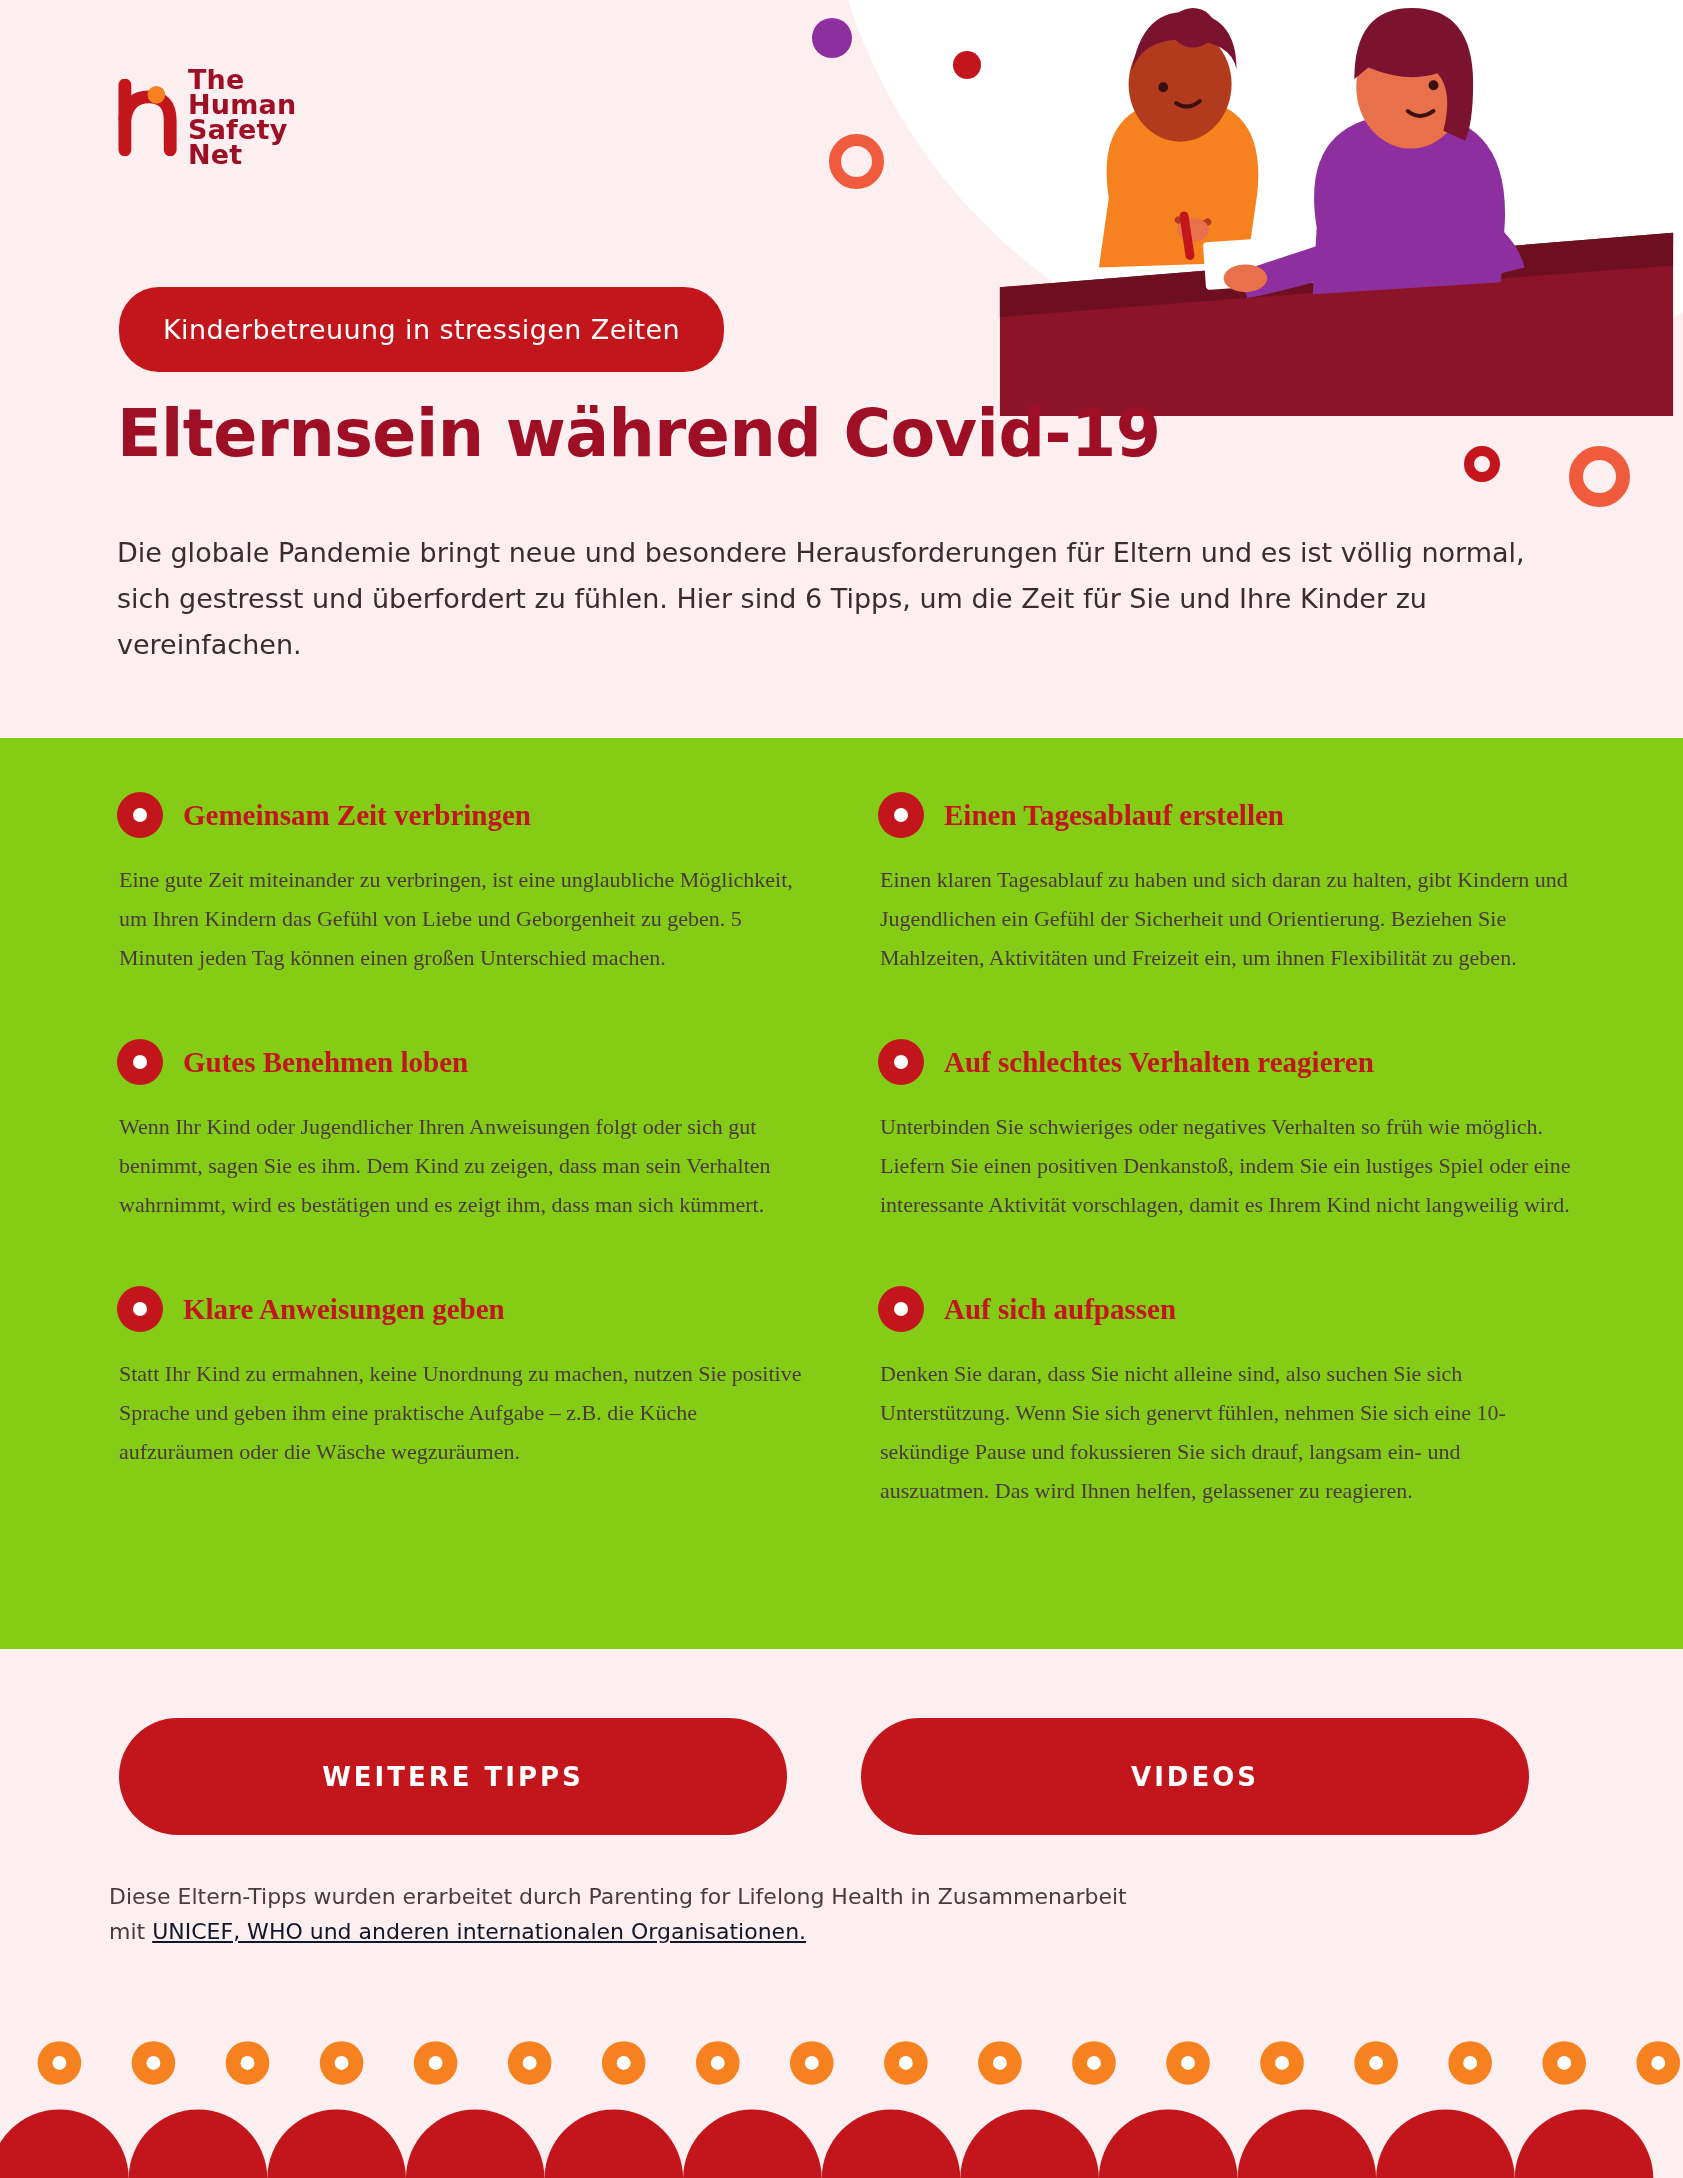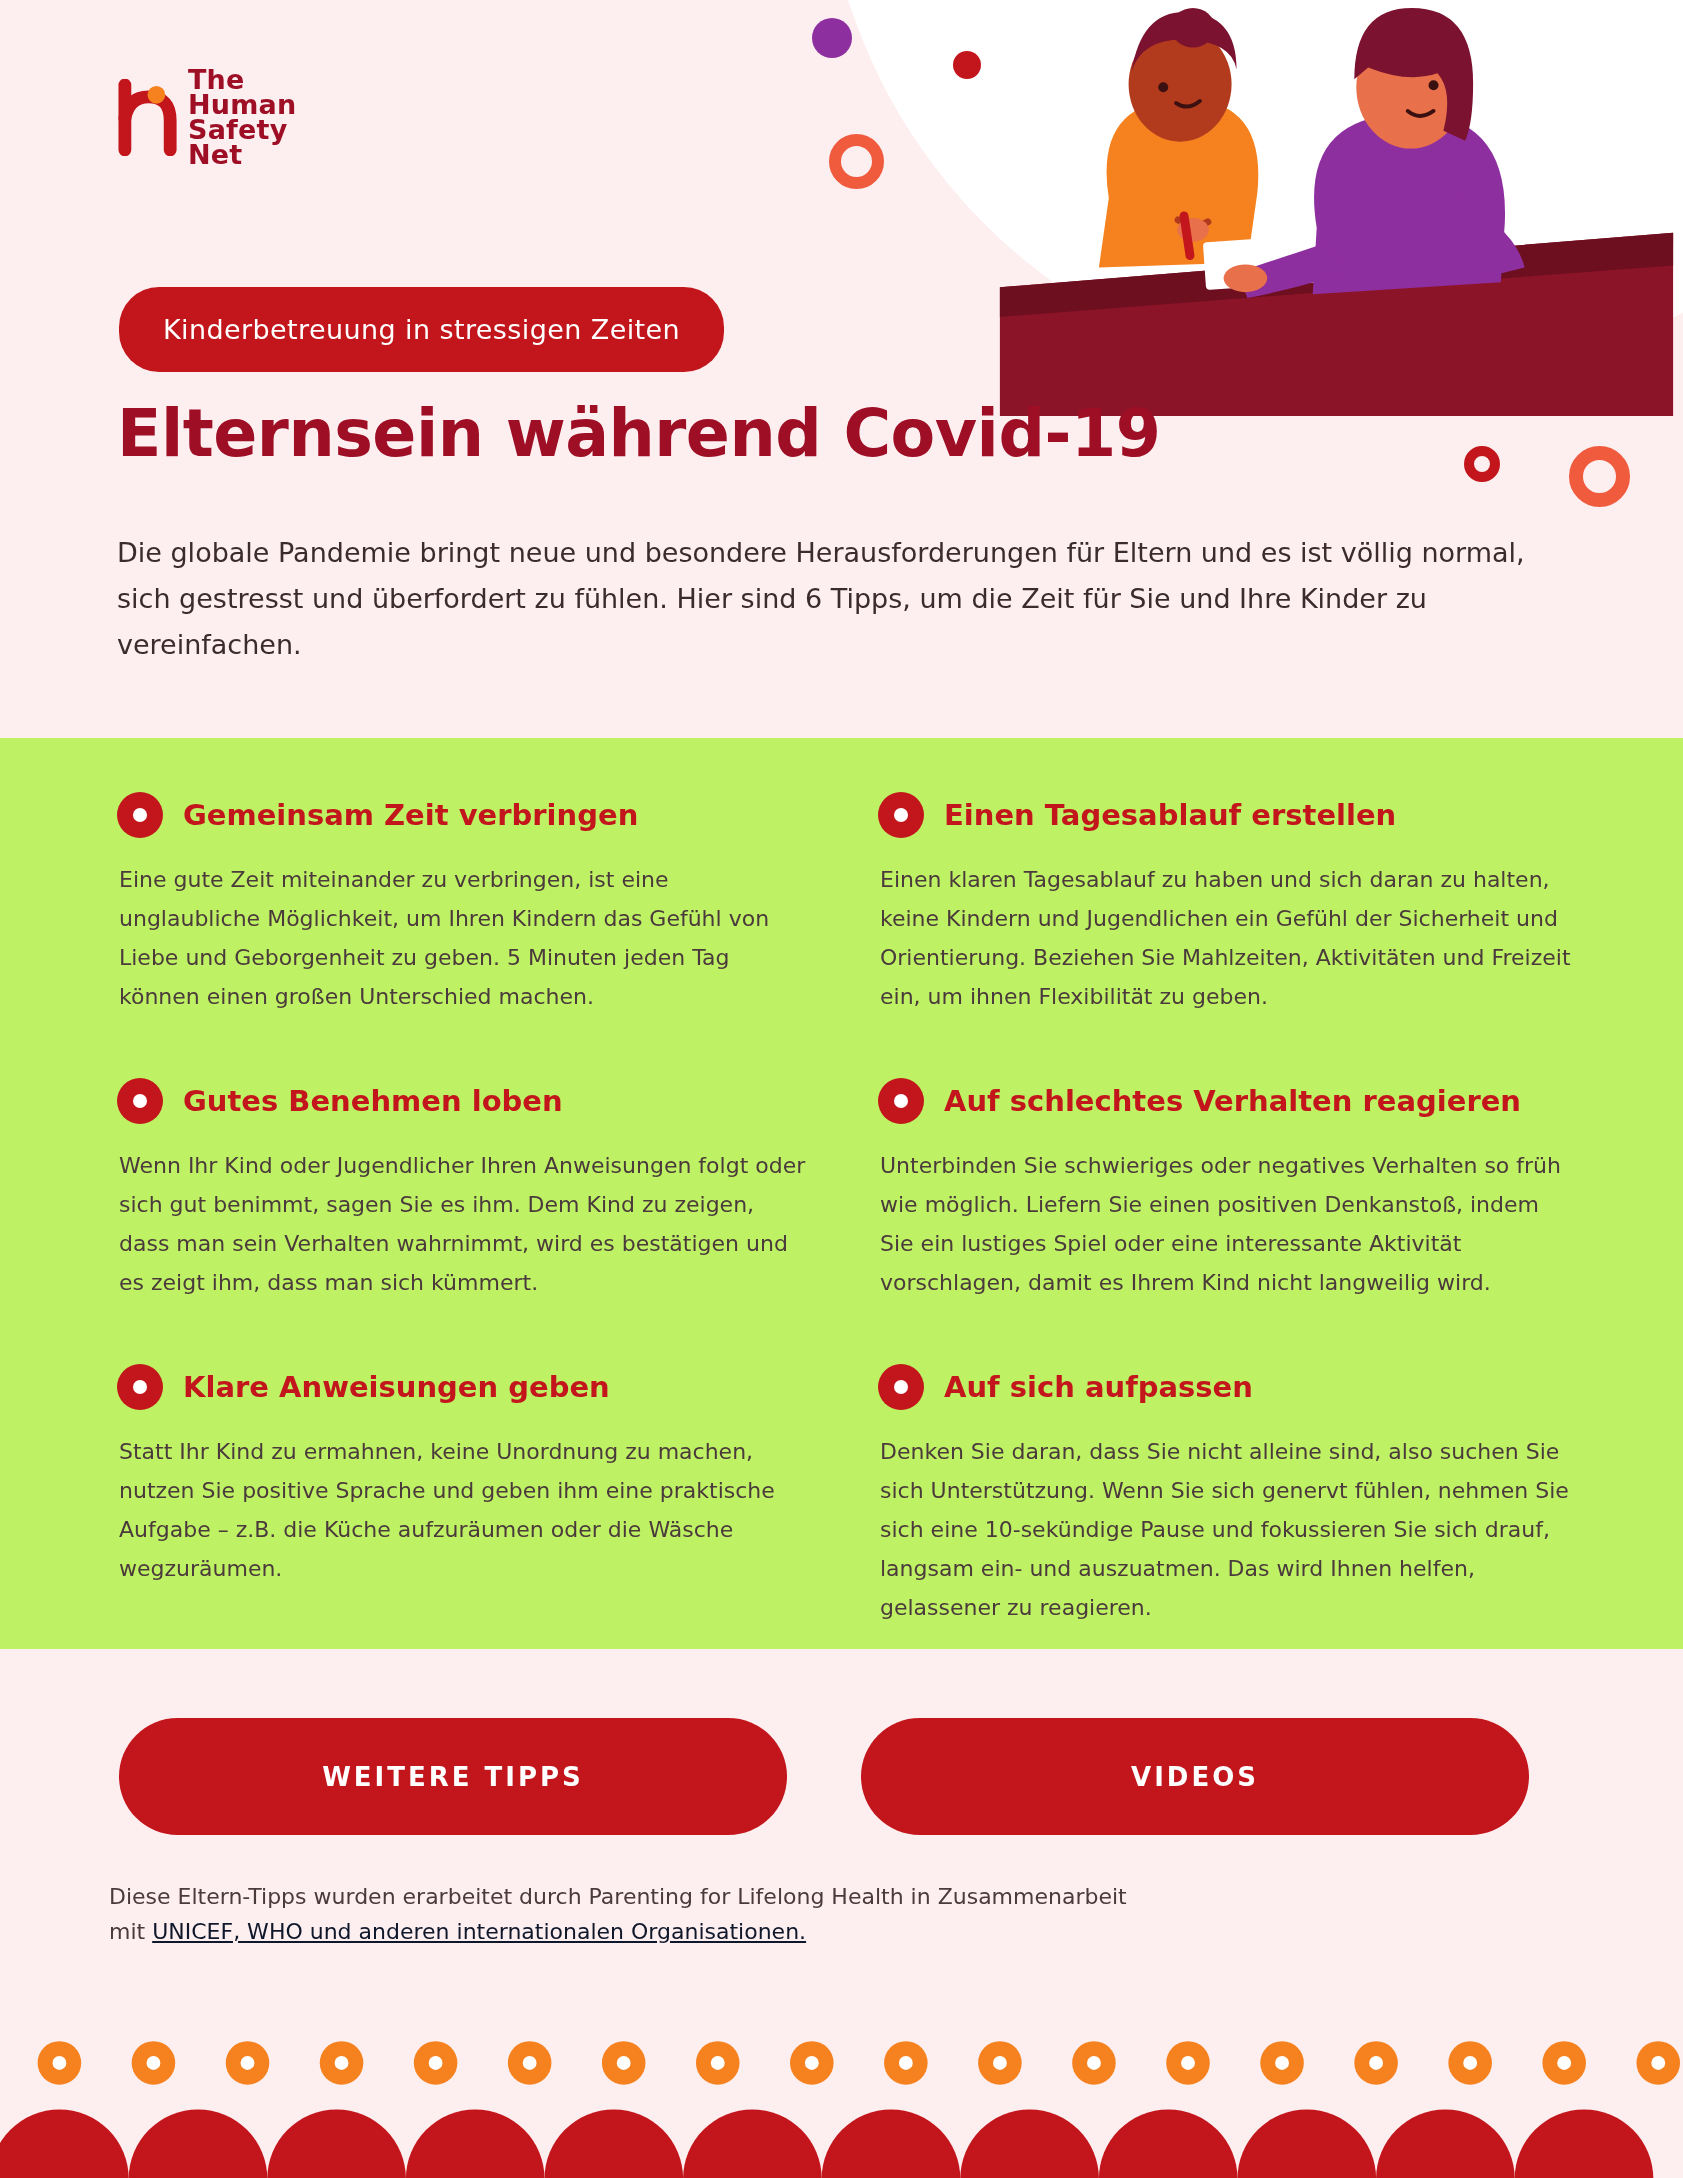--- a/index.html
+++ b/index.html
@@ -97,22 +97,23 @@
 
   
   .dot { position: absolute; border-radius: 50%; }
   .ring { position: absolute; border-radius: 50%; background: transparent; }
 
   
   .tips {
     position: relative;
     width: 1683px;
     height: 911px;
-    background: #bef264;
+    background: #84cc16;
     padding: 54px 117px 12px 117px;
+    font-family: Liberation Serif, serif;
   }
   .tips-grid {
     display: grid;
     grid-template-columns: 733px 733px;
     column-gap: 28px;
     row-gap: 0;
   }
   .tip { width: 693px; margin-bottom: 62px; }
   .tip-head { display: flex; align-items: center; gap: 20px; margin-bottom: 22px; }
   .tip-bullet {
@@ -246,21 +247,21 @@
         <p class="tip-body">Eine gute Zeit miteinander zu verbringen, ist eine unglaubliche Möglichkeit, um Ihren Kindern das Gefühl von Liebe und Geborgenheit zu geben. 5 Minuten jeden Tag können einen großen Unterschied machen.</p>
       </div>
 
       <div class="tip">
         <div class="tip-head">
           <span class="tip-bullet">
               <i></i>
             </span>
           <span class="tip-title">Einen Tagesablauf erstellen</span>
         </div>
-        <p class="tip-body">Einen klaren Tagesablauf zu haben und sich daran zu halten, keine Kindern und Jugendlichen ein Gefühl der Sicherheit und Orientierung. Beziehen Sie Mahlzeiten, Aktivitäten und Freizeit ein, um ihnen Flexibilität zu geben.</p>
+        <p class="tip-body">Einen klaren Tagesablauf zu haben und sich daran zu halten, gibt Kindern und Jugendlichen ein Gefühl der Sicherheit und Orientierung. Beziehen Sie Mahlzeiten, Aktivitäten und Freizeit ein, um ihnen Flexibilität zu geben.</p>
       </div>
 
       <div class="tip">
         <div class="tip-head">
           <span class="tip-bullet">
               <i></i>
             </span>
           <span class="tip-title">Gutes Benehmen loben</span>
         </div>
         <p class="tip-body">Wenn Ihr Kind oder Jugendlicher Ihren Anweisungen folgt oder sich gut benimmt, sagen Sie es ihm. Dem Kind zu zeigen, dass man sein Verhalten wahrnimmt, wird es bestätigen und es zeigt ihm, dass man sich kümmert.</p>

